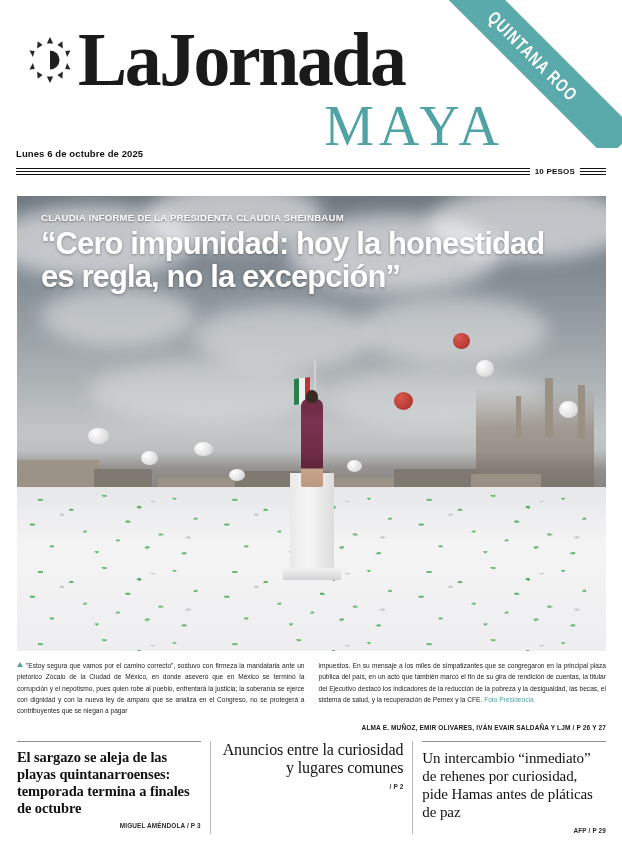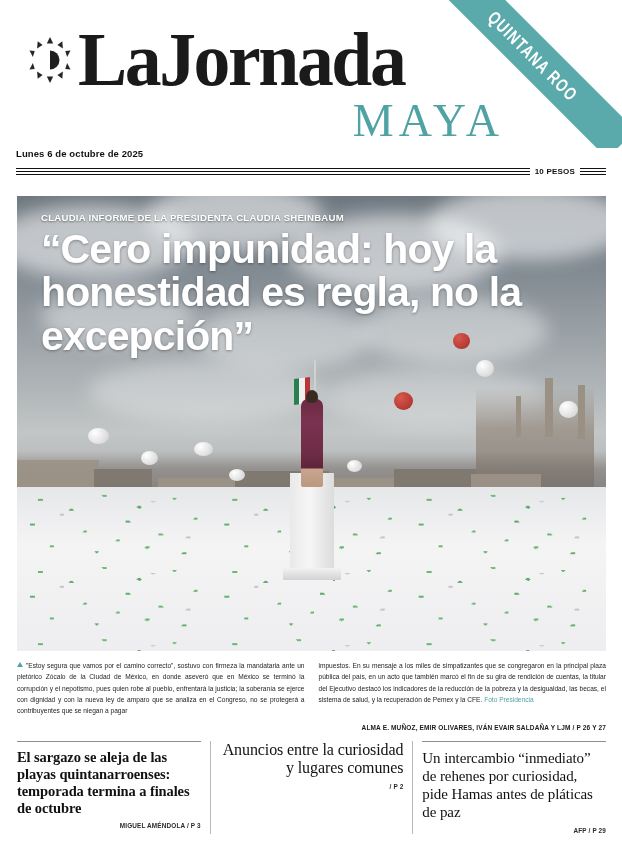--- a/index.html
+++ b/index.html
@@ -85,21 +85,21 @@
     transform: scaleX(0.97);
     transform-origin: left top;
   }
   .maya-row {
     text-align: right;
     padding-right: 118px;
     margin-top: -6px;
   }
   .maya {
     font-family: "Liberation Serif", serif;
-    font-size: 46px;
+    font-size: 56px;
     letter-spacing: 5px;
     color: #4fa3a5;
     line-height: 1;
   }
 
   
   .dateline {
     padding: 10px 0 0 16px;
   }
   .dateline .date {
@@ -385,21 +385,21 @@
     font-weight: bold;
     font-size: 9.6px;
     letter-spacing: 0.25px;
     color: #ffffff;
     text-shadow: 0 1px 2px rgba(0,0,0,0.45);
     margin-bottom: 5px;
   }
   .headline {
     font-family: "Liberation Sans", sans-serif;
     font-weight: bold;
-    font-size: 41px;
+    font-size: 31px;
     line-height: 1.06;
     letter-spacing: -0.9px;
     color: #ffffff;
     text-shadow: 0 1px 3px rgba(0,0,0,0.35);
     max-width: 530px;
   }
 
   
   .caption-wrap {
     margin: 9px 16px 0 17px;

